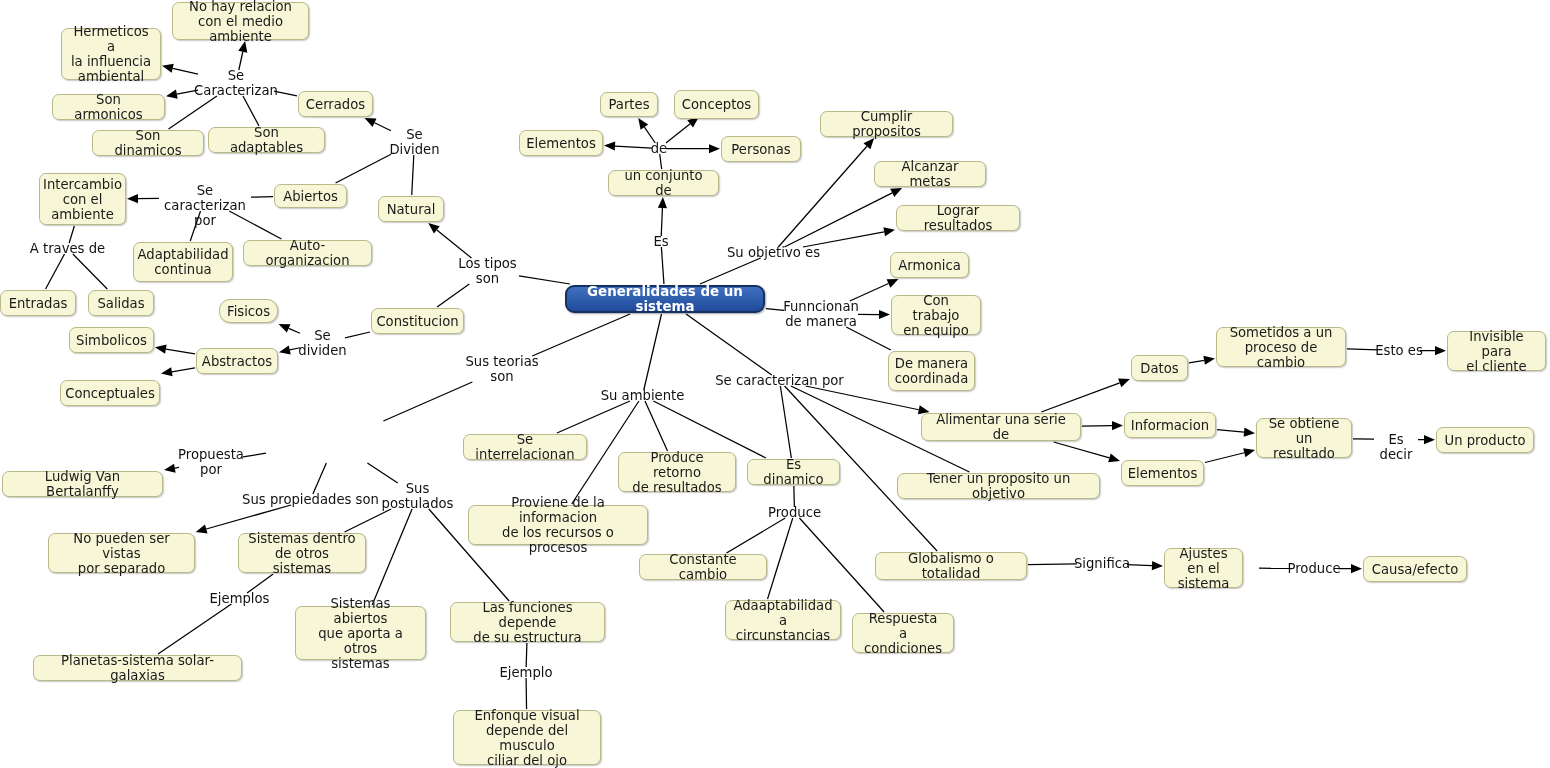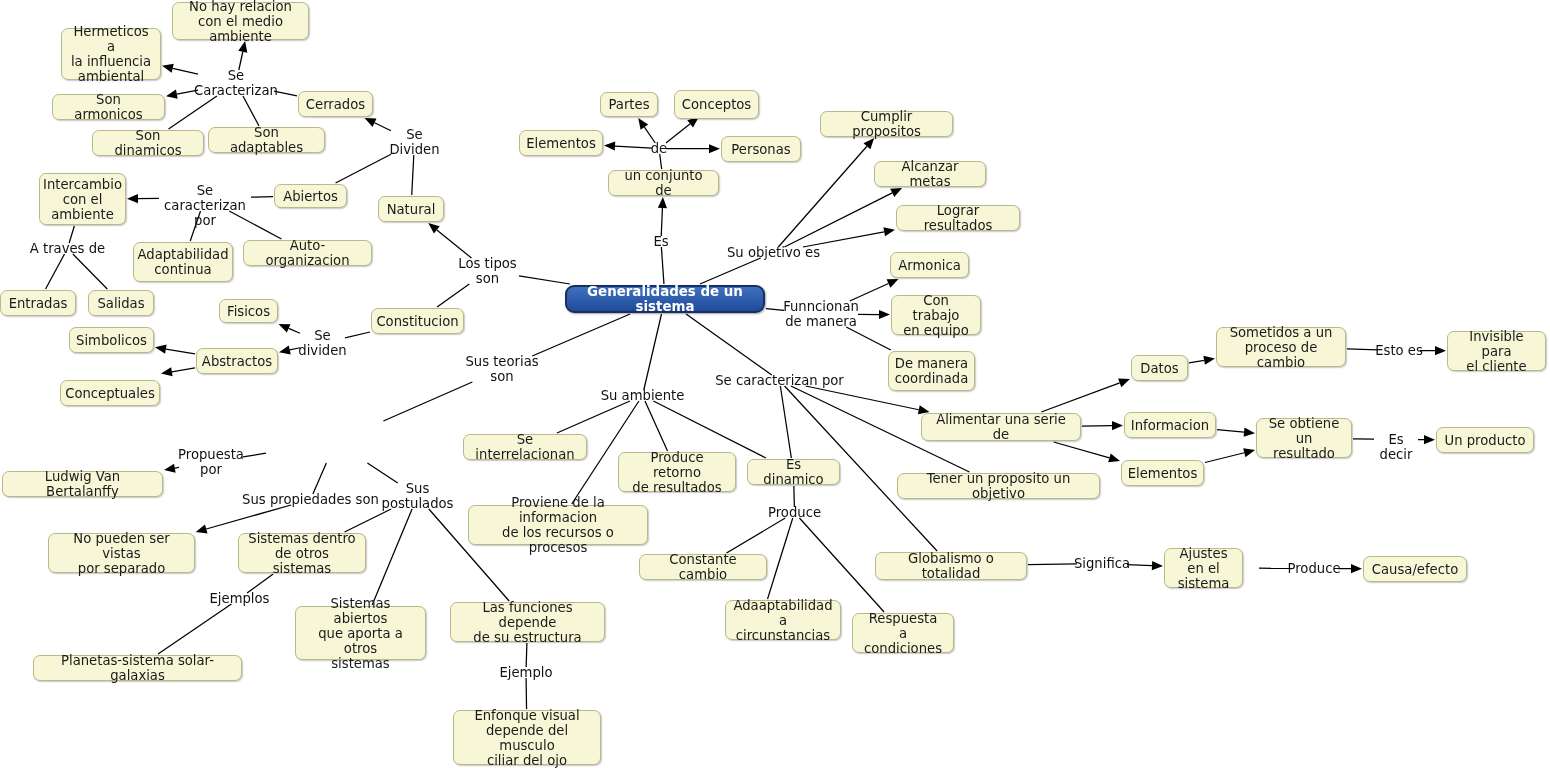--- a/index.html
+++ b/index.html
@@ -196,21 +196,21 @@
     <div class="node" style="left: 274px; top: 184px; width: 73px; height: 24px;">Abiertos</div>
     <div class="node" style="left: 39px; top: 173px; width: 87px; height: 52px;">Intercambio
 con el
 ambiente</div>
     <div class="node" style="left: 0px; top: 290px; width: 76px; height: 26px;">Entradas</div>
     <div class="node" style="left: 88px; top: 290px; width: 66px; height: 26px;">Salidas</div>
     <div class="node" style="left: 133px; top: 242px; width: 100px; height: 40px;">Adaptabilidad
 continua</div>
     <div class="node" style="left: 243px; top: 240px; width: 129px; height: 26px;">Auto-organizacion</div>
     <div class="node" style="left: 371px; top: 308px; width: 93px; height: 26px;">Constitucion</div>
-    <div class="node" style="left: 219px; top: 299px; width: 59px; height: 24px;">Fisicos</div>
+    <div class="node" style="left: 219px; top: 299px; width: 59px; height: 24px; border-radius: 11px;">Fisicos</div>
     <div class="node" style="left: 196px; top: 348px; width: 82px; height: 26px;">Abstractos</div>
     <div class="node" style="left: 69px; top: 327px; width: 85px; height: 26px;">Simbolicos</div>
     <div class="node" style="left: 60px; top: 380px; width: 100px; height: 26px;">Conceptuales</div>
     <div class="node" style="left: 519px; top: 130px; width: 84px; height: 26px;">Elementos</div>
     <div class="node" style="left: 600px; top: 92px; width: 58px; height: 25px;">Partes</div>
     <div class="node" style="left: 674px; top: 90px; width: 85px; height: 29px;">Conceptos</div>
     <div class="node" style="left: 721px; top: 136px; width: 80px; height: 26px;">Personas</div>
     <div class="node" style="left: 608px; top: 170px; width: 111px; height: 26px;">un conjunto de</div>
     <div class="node" style="left: 820px; top: 111px; width: 133px; height: 26px;">Cumplir propositos</div>
     <div class="node" style="left: 874px; top: 161px; width: 112px; height: 26px;">Alcanzar metas</div>

